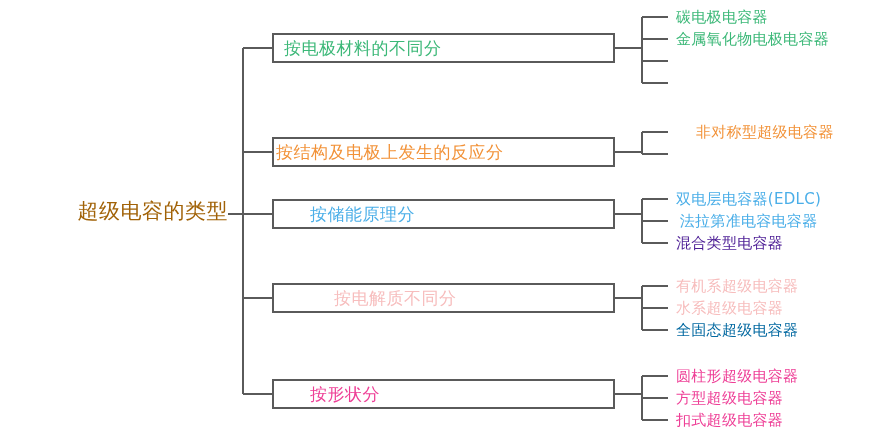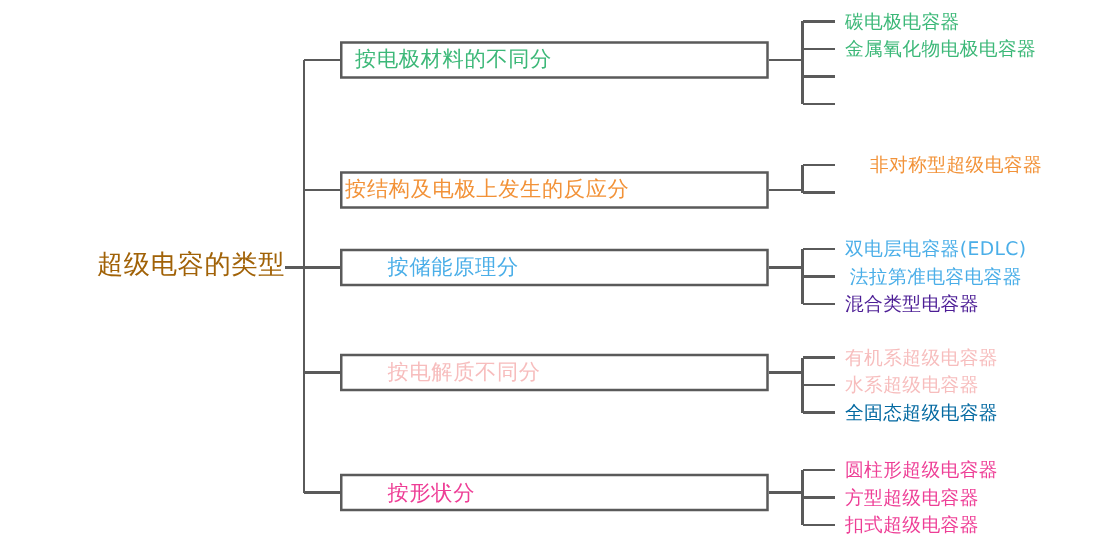--- a/index.html
+++ b/index.html
@@ -122,21 +122,21 @@
         <div class="leaf-item" style="color: rgb(242, 146, 56); margin-left: 20px;">非对称型超级电容器</div>
       </div>
       <div class="branch-box" style="top: 199px;">
         <div class="branch-label" style="color: rgb(74, 174, 232); margin-left: 36px;">按储能原理分</div>
       </div>
       <div class="leaf-group" style="top: 188px;">
         <div class="leaf-item" style="color: rgb(74, 174, 232);">双电层电容器(EDLC)</div>
         <div class="leaf-item" style="color: rgb(74, 174, 232); text-align: center;">法拉第准电容电容器</div>
         <div class="leaf-item" style="color: #4c1d95;">混合类型电容器</div>
       </div>
-      <div class="branch-box" style="top: 283px;">
+      <div class="branch-box" style="top: 283px; padding-left: 24px;">
         <div class="branch-label" style="color: rgb(247, 189, 189); margin-left: 36px;">按电解质不同分</div>
       </div>
       <div class="leaf-group" style="top: 275px;">
         <div class="leaf-item" style="color: rgb(247, 189, 189);">有机系超级电容器</div>
         <div class="leaf-item" style="color: rgb(247, 189, 189);">水系超级电容器</div>
         <div class="leaf-item" style="color: #0369a1;">全固态超级电容器</div>
       </div>
       <div class="branch-box" style="top: 379px; font-family: Liberation Serif, serif;">
         <div class="branch-label" style="color: rgb(238, 62, 150); margin-left: 36px;">按形状分</div>
       </div>

